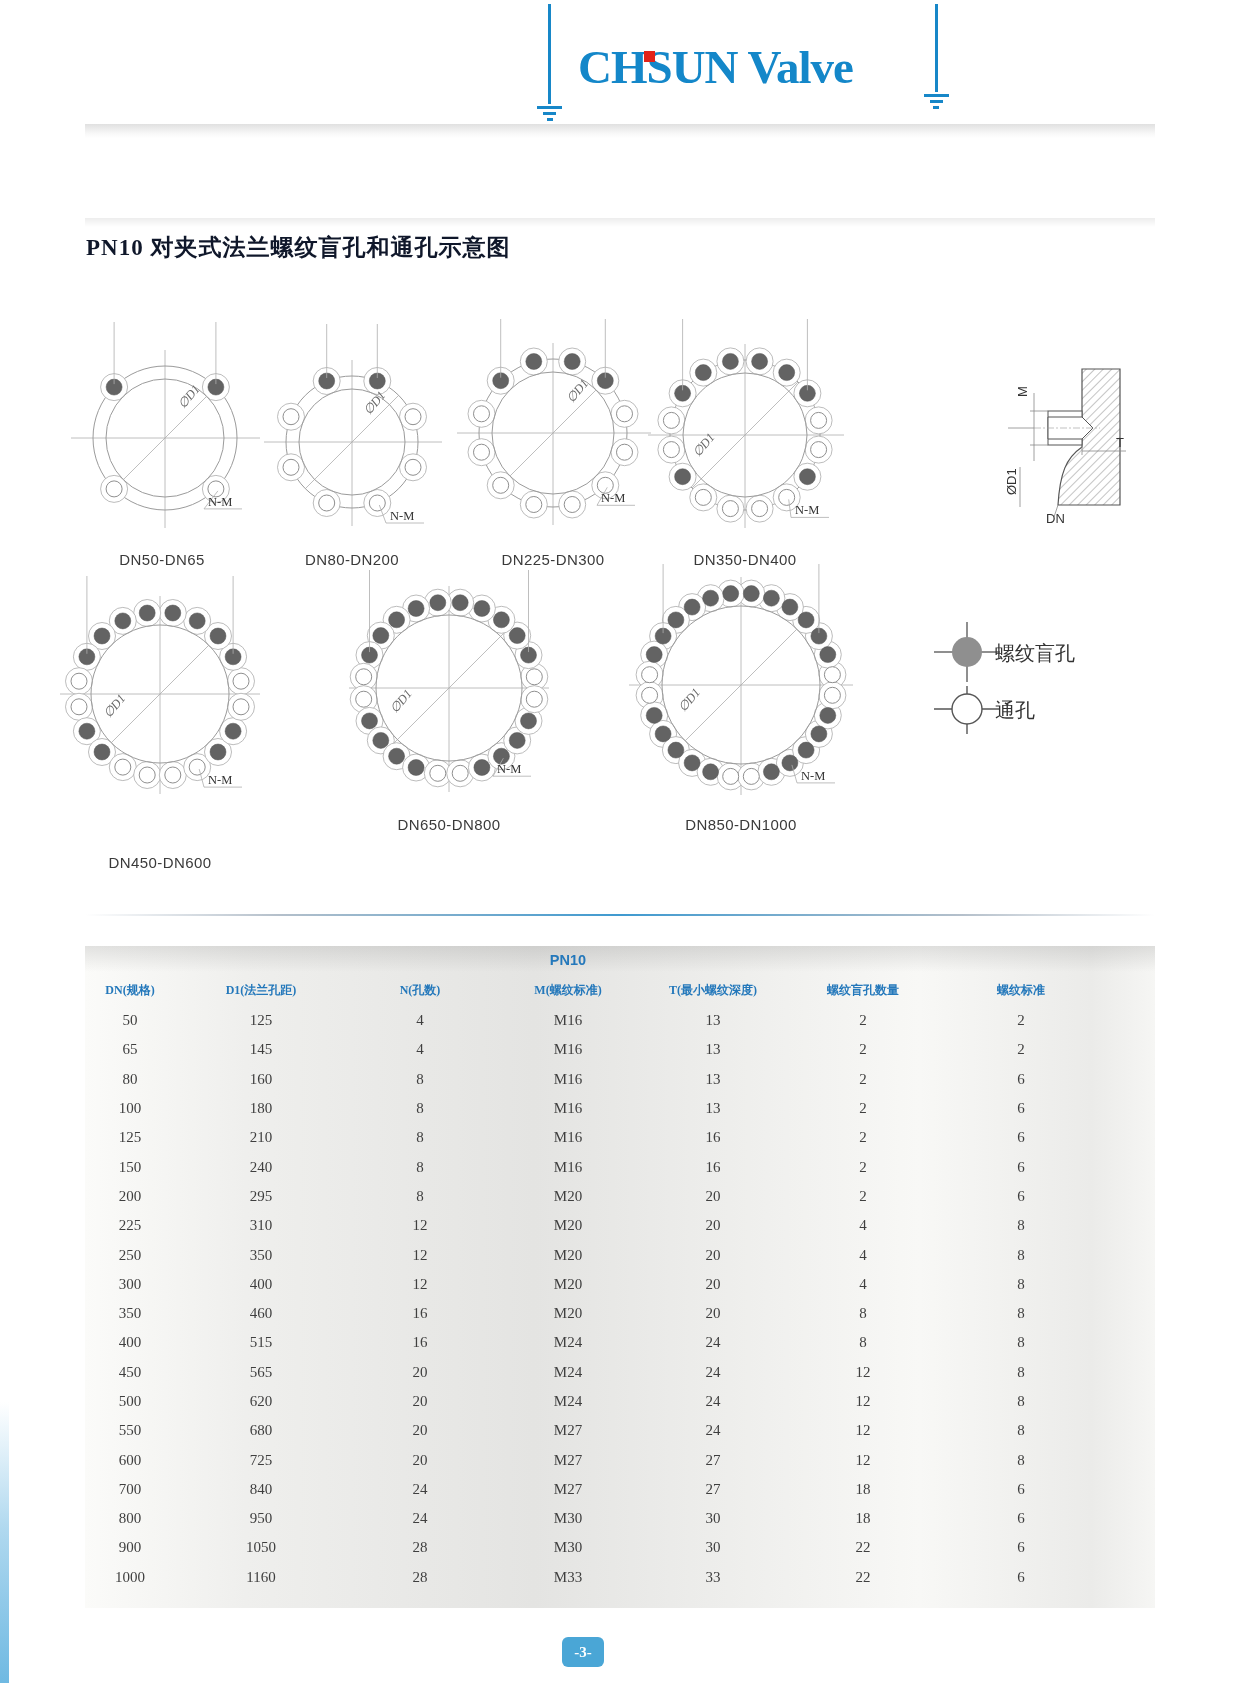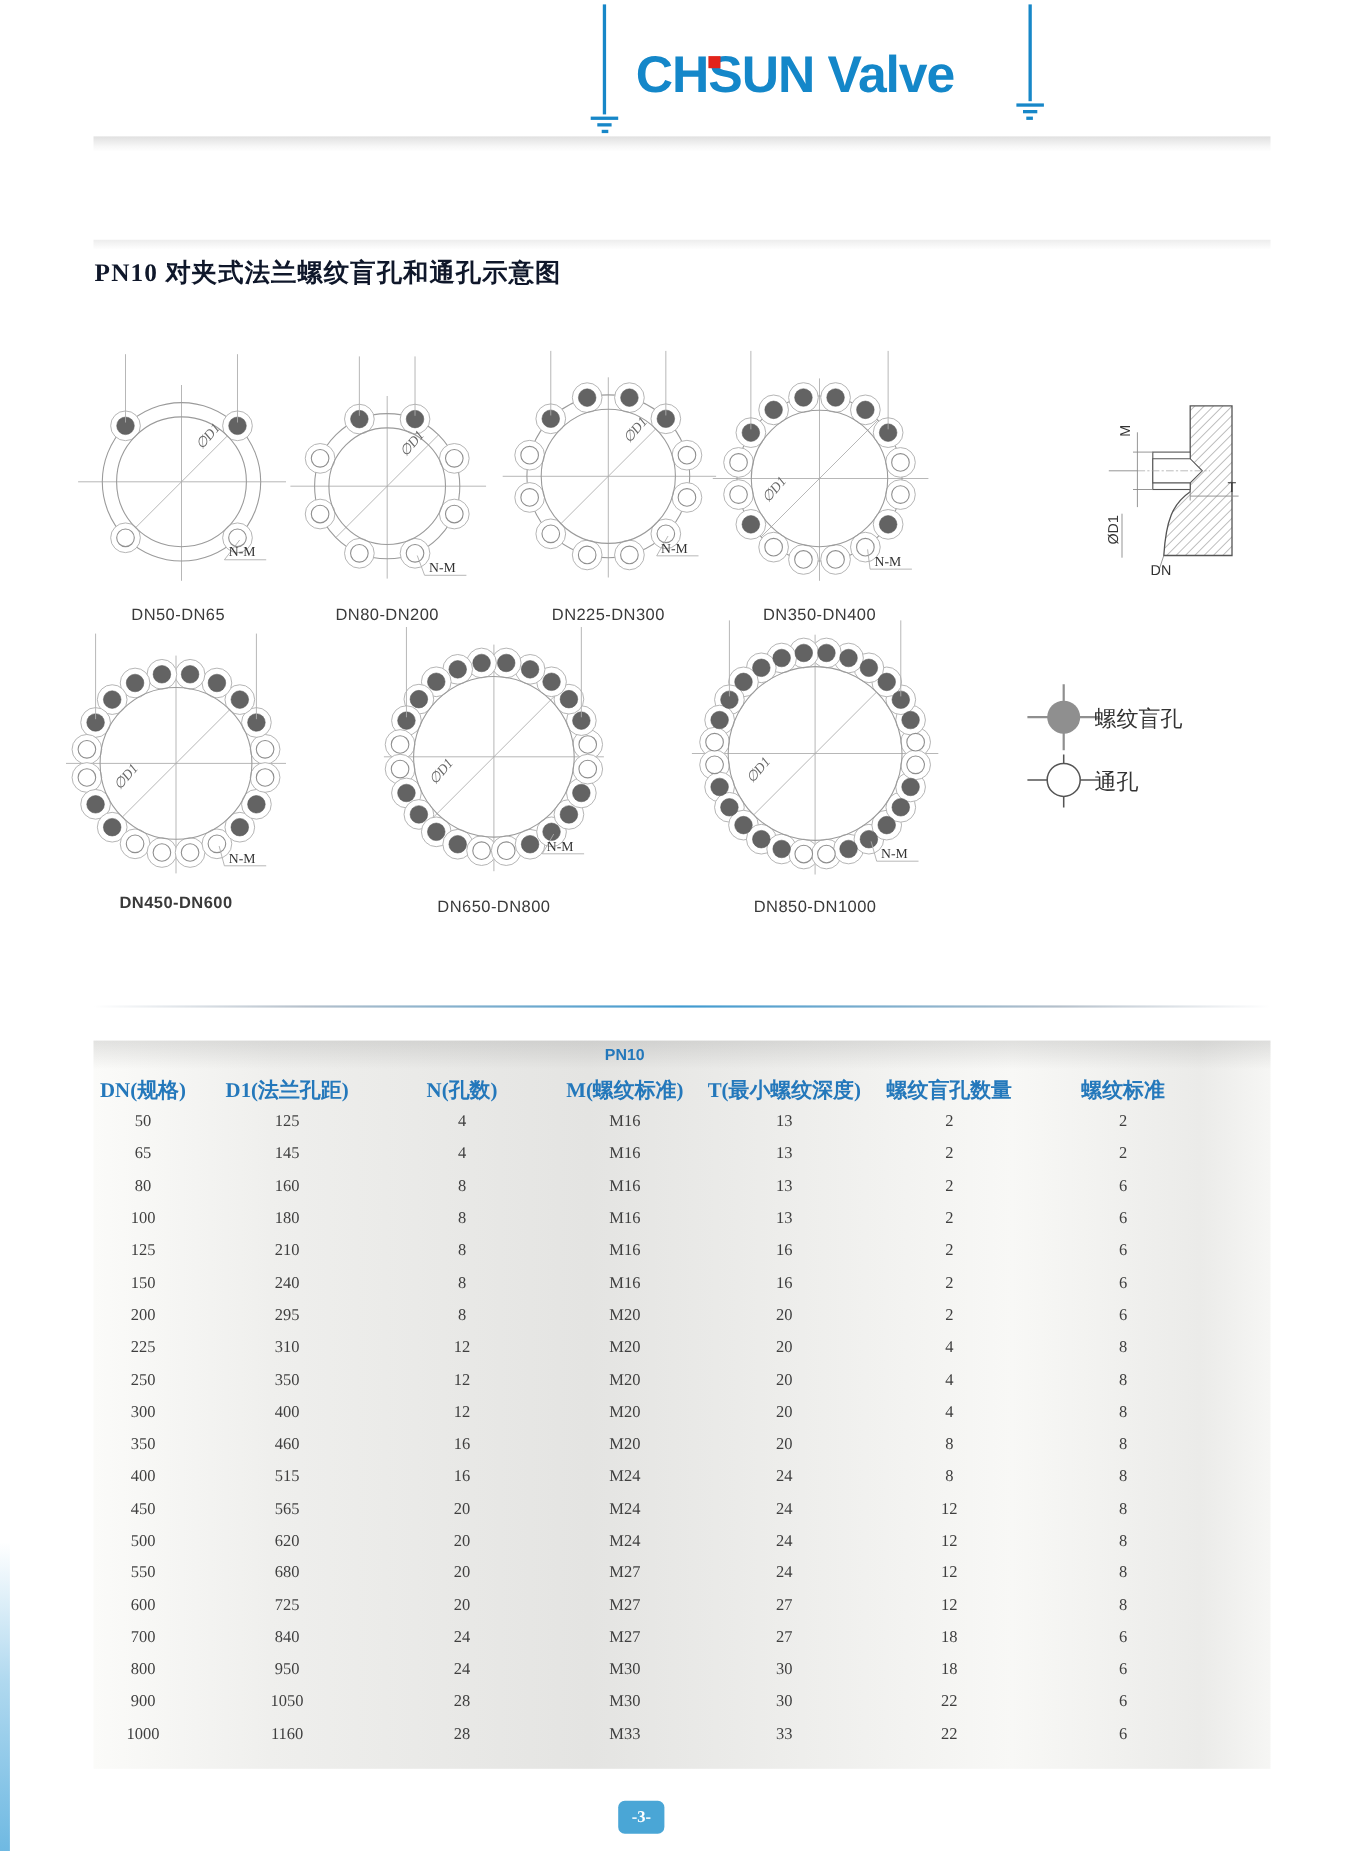--- a/index.html
+++ b/index.html
@@ -1,19 +1,19 @@
 <!DOCTYPE html>
 <html><head>
 <meta charset="utf-8">
 <style>
   html,body{margin:0;padding:0;background:#ffffff;}
   .page{position:relative;width:1240px;height:1683px;background:#fff;overflow:hidden;
         font-family:"Liberation Sans",sans-serif;}
   
-  .hdr{position:absolute;left:548px;top:4px;width:390px;height:125px;}
+  .hdr{position:absolute;left:548px;top:4px;width:390px;height:125px;font-family:Liberation Serif, serif;}
   .vline{position:absolute;width:3px;background:#1787c8;}
   .gbar{position:absolute;height:3px;background:#1787c8;}
   .logo-text{position:absolute;left:30px;top:40px;font-size:47px;font-weight:bold;
              color:#1487c9;letter-spacing:-1px;line-height:47px;white-space:nowrap;}
   .logo-dot{position:absolute;left:96px;top:47px;width:11px;height:11px;background:#e2231a;}
   .div1{position:absolute;left:85px;top:124px;width:1070px;height:14px;
         background:linear-gradient(to bottom,#e0e0e0,#f7f7f7 65%,#ffffff);}
   .div1b{position:absolute;left:85px;top:218px;width:1070px;height:9px;
         background:linear-gradient(to bottom,#ededed,#ffffff);}
   .title{position:absolute;left:86px;top:232px;font-family:"Liberation Serif",serif;
@@ -39,21 +39,21 @@
     background:
       linear-gradient(to bottom, rgba(110,110,110,.18), rgba(110,110,110,0) 26px),
       linear-gradient(to right,#fbfbf9 0%,#efefed 15%,#e4e4e2 42%,#efefed 62%,#f8f8f6 78%,#ebebe9 94%,#f6f6f4 100%);}
   .pn10{position:absolute;left:408px;top:6px;width:150px;text-align:center;
         font-family:Liberation Sans, sans-serif;font-weight:bold;font-size:14.5px;color:#2478bb;}
   .thead{position:absolute;left:0;top:30px;width:1014px;}
   .tbody{position:absolute;left:0;top:60px;width:1014px;}
   .trow{display:grid;grid-template-columns:90px 172px 146px 150px 140px 160px 156px;
         height:29.3px;align-items:center;text-align:center;}
   .tcell{font-family:"Liberation Serif",serif;font-size:15px;color:#3f3f3f;}
-  .th .tcell{font-weight:bold;font-size:19px;color:#2478bb;}
+  .th .tcell{font-weight:bold;font-size:12px;color:#2478bb;}
   
   .page-badge{position:absolute;left:562px;top:1637px;width:42px;height:30px;border-radius:6px;
       background:#4aa6d6;color:#ffffff;font-family:"Liberation Serif",serif;font-weight:bold;
       font-size:15px;display:flex;align-items:center;justify-content:center;}
   .accent-strip{position:absolute;left:0;top:1402px;width:9px;height:281px;
       background:linear-gradient(to bottom,rgba(111,185,226,0),rgba(111,185,226,.55) 45%,#6fb9e2);}
 </style>
 </head>
 <body>
 
@@ -389,21 +389,21 @@
         <text class="dim" x="55.0" y="152.6" transform="rotate(-50 55.0 152.6)">∅D1</text>
         <line class="cl" x1="162.9" y1="204.9" x2="168" y2="222.9"></line>
         <line class="cl" x1="168" y1="222.9" x2="206" y2="222.9"></line>
         <text class="nm" x="172" y="219.9">N-M</text>
       </svg></div>
 
   <div class="dlabel" style="left:62px;top:551px;width:200px;">DN50-DN65</div>
   <div class="dlabel" style="left:252px;top:551px;width:200px;">DN80-DN200</div>
   <div class="dlabel" style="left:453px;top:551px;width:200px;">DN225-DN300</div>
   <div class="dlabel" style="left:645px;top:551px;width:200px;">DN350-DN400</div>
-  <div class="dlabel" style="left:60px;top:812px;width:200px;font-weight:bold;">DN450-DN600</div>
+  <div class="dlabel" style="left:60px;top:854px;width:200px;">DN450-DN600</div>
   <div class="dlabel" style="left:349px;top:816px;width:200px;">DN650-DN800</div>
   <div class="dlabel" style="left:641px;top:816px;width:200px;">DN850-DN1000</div>
 
   <div class="diag" style="left:930px;top:355px;">
     <svg width="220" height="170" viewBox="0 0 220 170">
       <defs>
         <pattern id="hat" width="6" height="6" patternUnits="userSpaceOnUse" patternTransform="rotate(45)">
           <line x1="0" y1="0" x2="0" y2="6" stroke="#8a8a8a" stroke-width="1"></line>
         </pattern>
       </defs>

